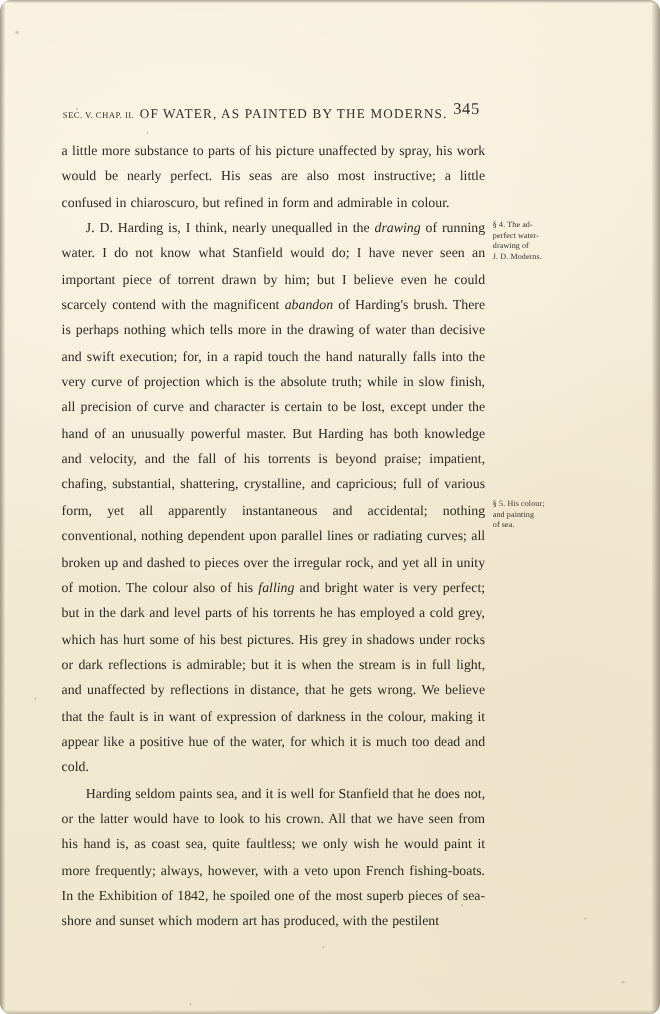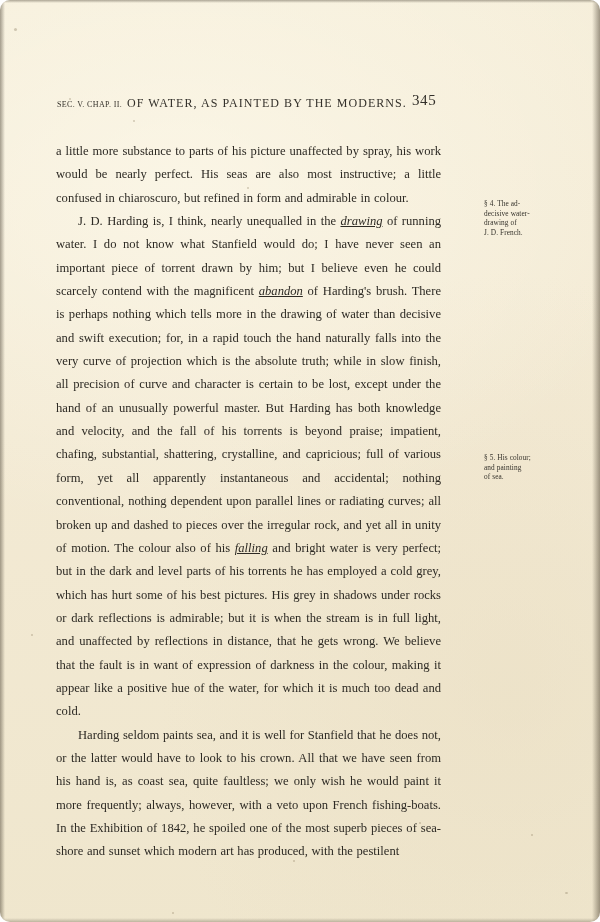--- a/index.html
+++ b/index.html
@@ -82,48 +82,48 @@
     top: 92px;
     font-size: 15px;
     letter-spacing: 0.6px;
     color: #322f29;
   }
 
   
   .body-col {
     position: absolute;
     left: 56px;
-    top: 140px;
+    top: 126px;
     width: 385px;
   }
   .para {
     margin: 0 0 0 0;
     font-size: 12.6px;
     line-height: 23.35px;
     text-align: justify;
     text-align-last: left;
     color: #2d2a24;
     word-spacing: 0.5px;
   }
   .para.indent { text-indent: 22px; }
-  .para em { font-style: italic; text-decoration: underline; }
+  .para em { font-style: italic; }
 
   
   .sidenote {
     position: absolute;
     left: 448px;
     width: 96px;
     font-size: 7.3px;
     line-height: 9.6px;
     color: #35322b;
     letter-spacing: 0.1px;
   }
   #sidenote-1 { top: 199px; }
   #sidenote-2 { top: 453px; }
-  .sidenote div { white-space: nowrap; margin-left: 36px; }
+  .sidenote div { white-space: nowrap; }
 </style>
 </head>
 <body>
 
 <div id="page-scan">
 
   <div class="edge-top"></div>
   <div class="edge-left"></div>
   <div class="edge-right"></div>
   <div class="edge-bottom"></div>
@@ -146,23 +146,23 @@
   <div class="folio">345</div>
 
   <div class="body-col" id="body-col">
       <p class="para"><span>a little more substance to parts of his picture unaffected by spray, his work would be nearly perfect.  His seas are also most instructive; a little confused in chiaroscuro, but refined in form and admirable in colour.</span></p>
       <p class="para indent"><span>J. D. Harding is, I think, nearly unequalled in the </span><em>drawing</em><span> of running water.  I do not know what Stanfield would do; I have never seen an important piece of torrent drawn by him; but I believe even he could scarcely contend with the magnificent </span><em>abandon</em><span> of Harding's brush.  There is perhaps nothing which tells more in the drawing of water than decisive and swift execution; for, in a rapid touch the hand naturally falls into the very curve of projection which is the absolute truth; while in slow finish, all precision of curve and character is certain to be lost, except under the hand of an unusually powerful master.  But Harding has both knowledge and velocity, and the fall of his torrents is beyond praise; impatient, chafing, substantial, shattering, crystalline, and capricious; full of various form, yet all apparently instantaneous and accidental; nothing conventional, nothing dependent upon parallel lines or radiating curves; all broken up and dashed to pieces over the irregular rock, and yet all in unity of motion.  The colour also of his </span><em>falling</em><span> and bright water is very perfect; but in the dark and level parts of his torrents he has employed a cold grey, which has hurt some of his best pictures.  His grey in shadows under rocks or dark reflections is admirable; but it is when the stream is in full light, and unaffected by reflections in distance, that he gets wrong.  We believe that the fault is in want of expression of darkness in the colour, making it appear like a positive hue of the water, for which it is much too dead and cold.</span></p>
       <p class="para indent"><span>Harding seldom paints sea, and it is well for Stanfield that he does not, or the latter would have to look to his crown.  All that we have seen from his hand is, as coast sea, quite faultless; we only wish he would paint it more frequently; always, however, with a veto upon French fishing-boats.  In the Exhibition of 1842, he spoiled one of the most superb pieces of sea-shore and sunset which modern art has produced, with the pestilent</span></p>
     </div>
 
   <div class="sidenote" id="sidenote-1">
       <div>§ 4. The ad-</div>
-      <div>decisive water-</div>
+      <div>perfect water-</div>
       <div>drawing of</div>
-      <div>J. D. French.</div>
+      <div>J. D. Moderns.</div>
     </div>
   <div class="sidenote" id="sidenote-2">
       <div>§ 5. His colour;</div>
       <div>and painting</div>
       <div>of sea.</div>
     </div>
 
 </div>
 
 </body></html>

